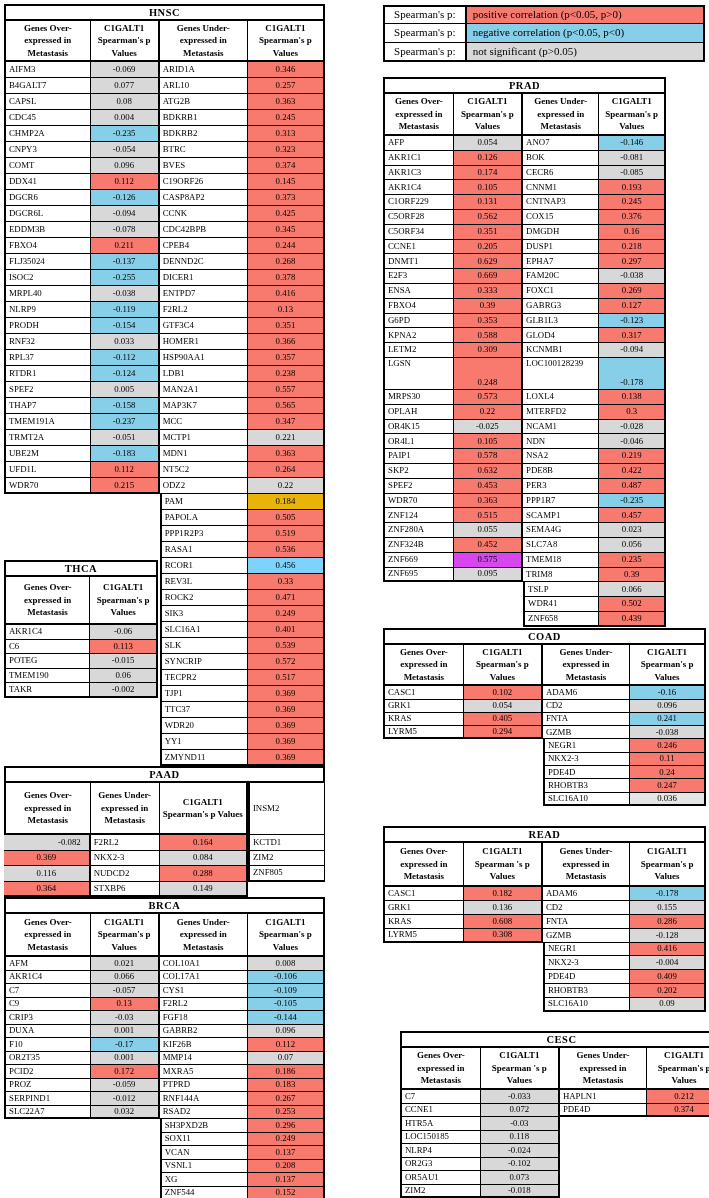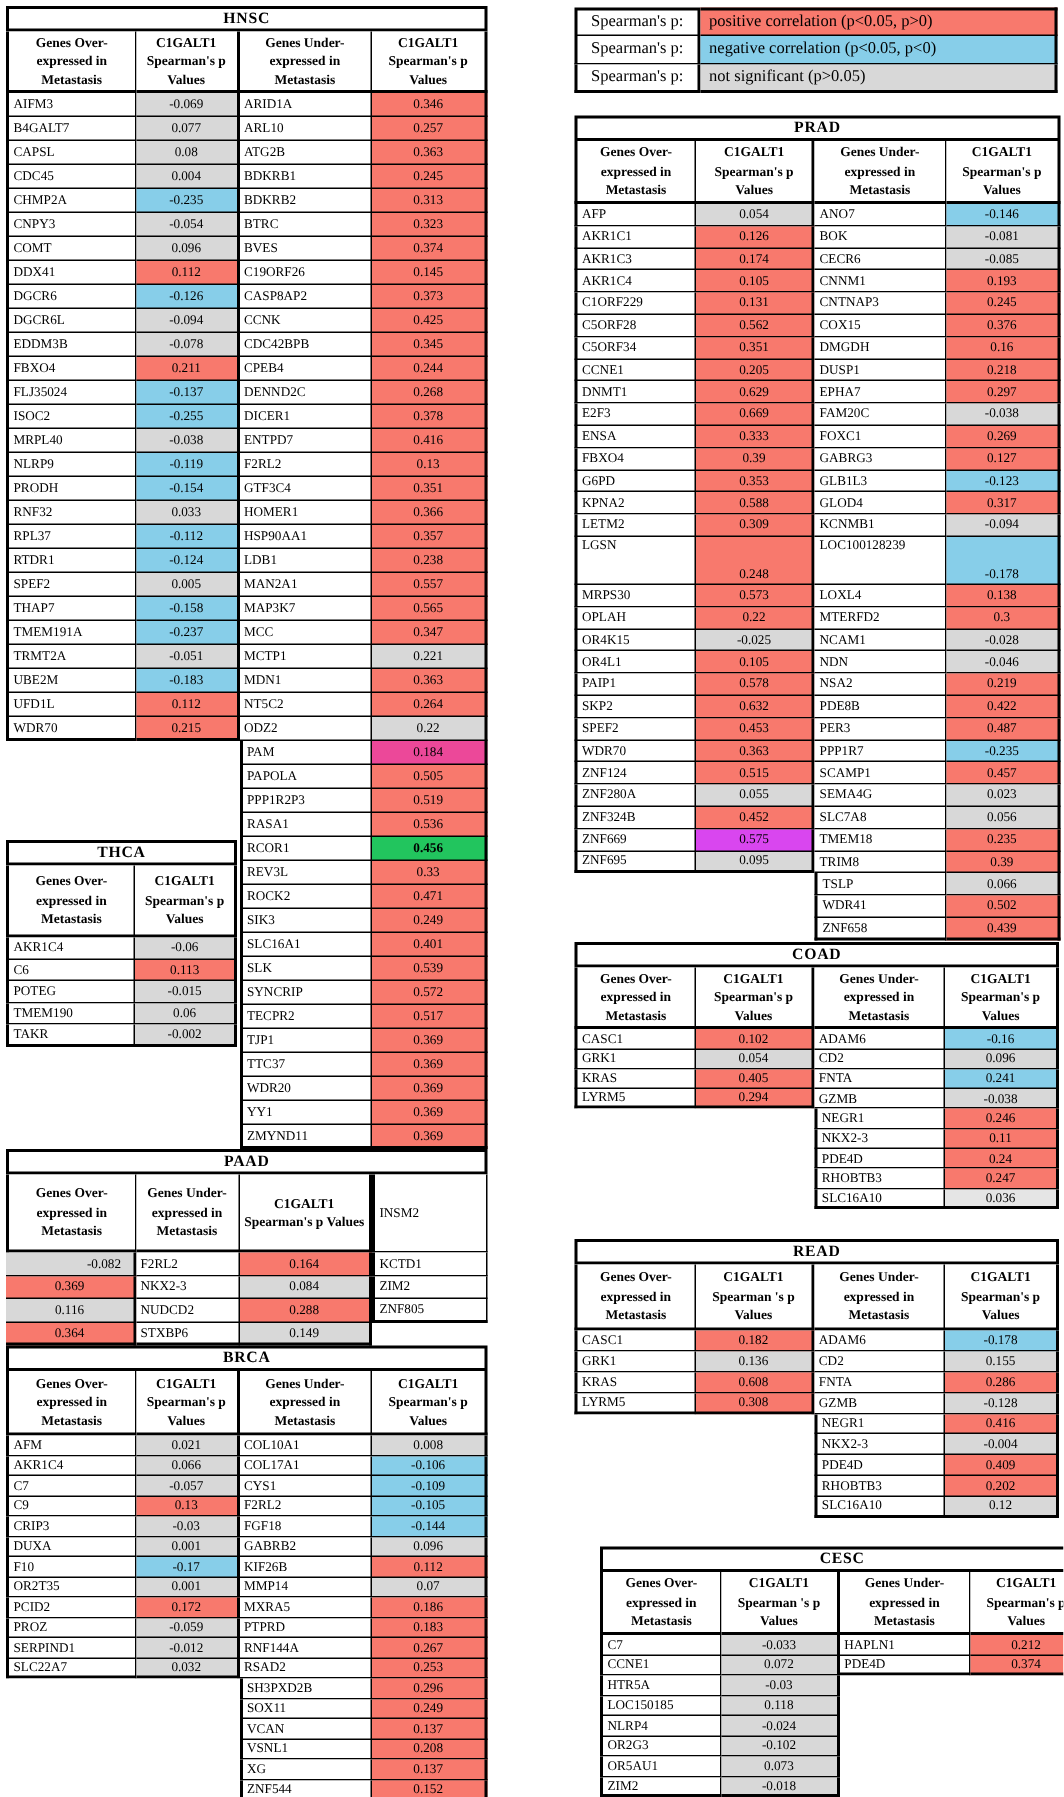--- a/index.html
+++ b/index.html
@@ -33,21 +33,21 @@
   #t-thca .grid{grid-template-columns:56% 44%;grid-auto-rows:minmax(14.5px,auto);--hdrh:48px;}
   #t-paad{left:4px;top:766px;width:321px;}
   #t-paad .grid{grid-template-columns:27% 21.5% 27.5% 24%;grid-auto-rows:minmax(15.5px,auto);--hdrh:52px;}
   #t-brca{left:4px;top:897px;width:321px;}
   #t-brca .grid{grid-template-columns:27% 21.5% 27.5% 24%;grid-auto-rows:minmax(13.5px,auto);--hdrh:43px;}
   #legend{position:absolute;left:383px;top:5px;width:322px;
           grid-template-columns:26% 74%;grid-auto-rows:19px;font-size:11px;}
   #legend .cell{font-size:11px;}
   .lgl{justify-content:center;border-right:2px solid #000;}
   .lgv{padding-left:6px;}
-  #t-prad{left:383px;top:77px;width:324px;}
+  #t-prad{left:383px;top:77px;width:283px;}
   #t-prad .grid{grid-template-columns:25% 24.5% 27% 23.5%;grid-auto-rows:minmax(14.8px,auto);--hdrh:42px;}
   #t-coad{left:383px;top:628px;width:323px;}
   #t-coad .grid{grid-template-columns:25% 24.5% 27% 23.5%;grid-auto-rows:minmax(13.3px,auto);--hdrh:38px;}
   #t-read{left:383px;top:826px;width:323px;}
   #t-read .grid{grid-template-columns:25% 24.5% 27% 23.5%;grid-auto-rows:minmax(13.9px,auto);--hdrh:44px;}
   #t-cesc{left:400px;top:1031px;width:323px;}
   #t-cesc .grid{grid-template-columns:25% 24.5% 27% 23.5%;grid-auto-rows:minmax(13.5px,auto);--hdrh:42px;}
 </style>
 </head>
 <body>
@@ -173,37 +173,37 @@
         <div class="cell mid val" style="background: rgb(248, 121, 109);">0.112</div>
         <div class="cell gene">NT5C2</div>
         <div class="cell c3 val" style="background: rgb(248, 121, 109);">0.264</div>
         <div class="cell c0 gene bb2">WDR70</div>
         <div class="cell mid val bb2" style="background: rgb(248, 121, 109);">0.215</div>
         <div class="cell gene">ODZ2</div>
         <div class="cell c3 val" style="background: rgb(216, 216, 216);">0.22</div>
         <div class="cell empty"></div>
         <div class="cell empty"></div>
         <div class="cell gene lb2">PAM</div>
-        <div class="cell c3 val" style="background: #ec4899;">0.184</div>
+        <div class="cell c3 val" style="background: #eab308;">0.184</div>
         <div class="cell empty"></div>
         <div class="cell empty"></div>
         <div class="cell gene lb2">PAPOLA</div>
         <div class="cell c3 val" style="background: rgb(248, 121, 109);">0.505</div>
         <div class="cell empty"></div>
         <div class="cell empty"></div>
         <div class="cell gene lb2">PPP1R2P3</div>
         <div class="cell c3 val" style="background: rgb(248, 121, 109);">0.519</div>
         <div class="cell empty"></div>
         <div class="cell empty"></div>
         <div class="cell gene lb2">RASA1</div>
         <div class="cell c3 val" style="background: rgb(248, 121, 109);">0.536</div>
         <div class="cell empty"></div>
         <div class="cell empty"></div>
         <div class="cell gene lb2">RCOR1</div>
-        <div class="cell c3 val" style="background: #22c55e; font-weight: bold;">0.456</div>
+        <div class="cell c3 val" style="background: #7dd3fc;">0.456</div>
         <div class="cell empty"></div>
         <div class="cell empty"></div>
         <div class="cell gene lb2">REV3L</div>
         <div class="cell c3 val" style="background: rgb(248, 121, 109);">0.33</div>
         <div class="cell empty"></div>
         <div class="cell empty"></div>
         <div class="cell gene lb2">ROCK2</div>
         <div class="cell c3 val" style="background: rgb(248, 121, 109);">0.471</div>
         <div class="cell empty"></div>
         <div class="cell empty"></div>
@@ -586,21 +586,21 @@
         <div class="cell empty"></div>
         <div class="cell gene lb2">PDE4D</div>
         <div class="cell c3 val" style="background: rgb(248, 121, 109);">0.409</div>
         <div class="cell empty"></div>
         <div class="cell empty"></div>
         <div class="cell gene lb2">RHOBTB3</div>
         <div class="cell c3 val" style="background: rgb(248, 121, 109);">0.202</div>
         <div class="cell empty"></div>
         <div class="cell empty"></div>
         <div class="cell gene bb2 lb2">SLC16A10</div>
-        <div class="cell c3 val bb2" style="background: rgb(216, 216, 216);">0.12</div>
+        <div class="cell c3 val bb2" style="background: rgb(216, 216, 216);">0.09</div>
       </div>
   </div>
   <div class="tbl" id="t-cesc">
     <div class="ttl">CESC</div>
     <div class="grid">
         <div class="cell c0 hdr">Genes Over-expressed in Metastasis</div>
         <div class="cell mid hdr">C1GALT1 Spearman 's p Values</div>
         <div class="cell hdr">Genes Under-expressed in Metastasis</div>
         <div class="cell c3 hdr">C1GALT1 Spearman's p Values</div>
         <div class="cell c0 gene">C7</div>

